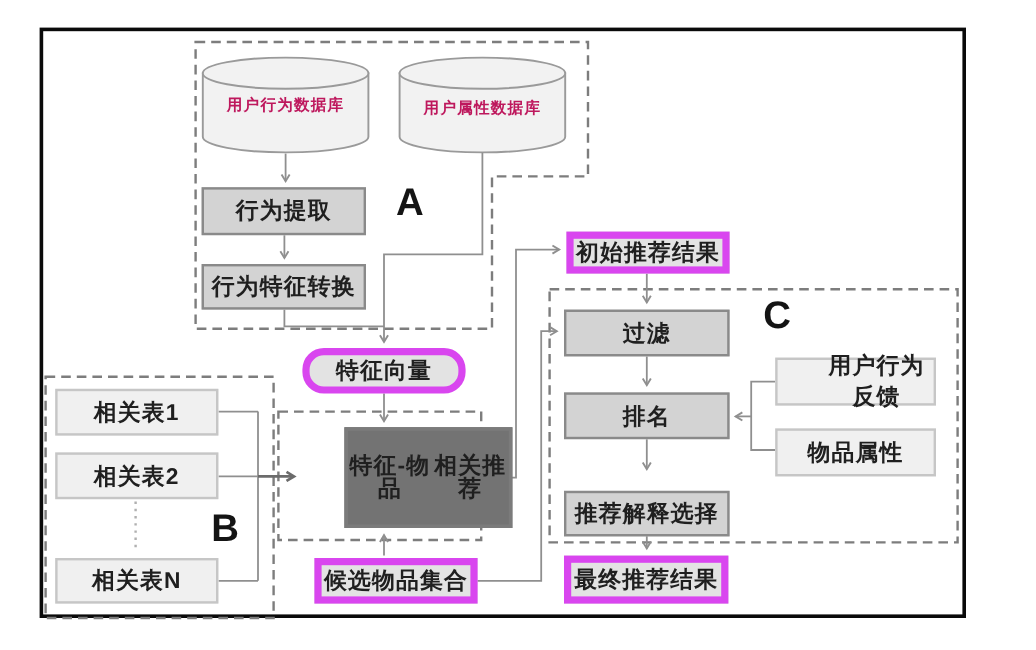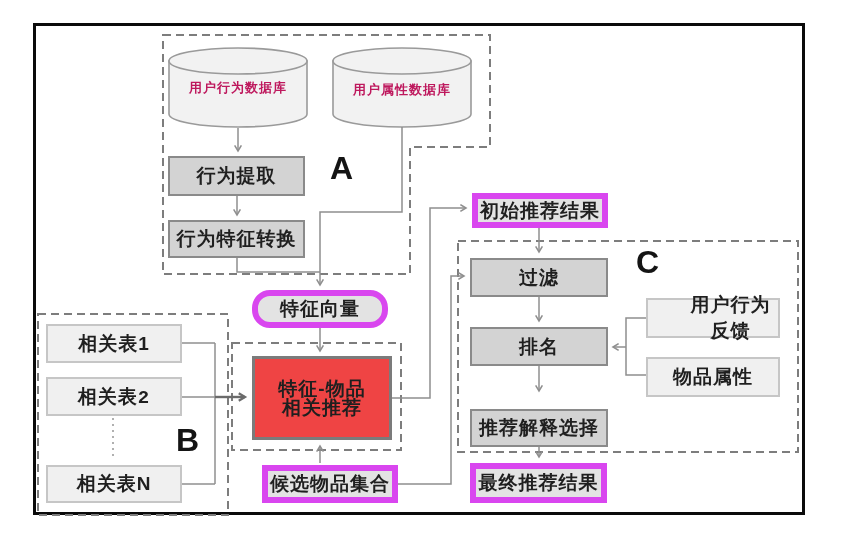--- a/index.html
+++ b/index.html
@@ -13,21 +13,21 @@
   }
   #wires { position:absolute; left:0; top:0; width:863px; height:542px; }
   .node {
     position:absolute; box-sizing:border-box; display:flex;
     align-items:center; justify-content:center; text-align:center;
     font-size:19px; font-weight:bold; color:#1f1f1f; letter-spacing:1px;
   }
   .dark   { background:#d3d3d3; border:2px solid #8a8a8a; }
   .medium { background:#e3e3e3; border:6px solid #d946ef; }
   .light  { background:#f0f0f0; border:2px solid #c6c6c6; }
-  .big    { background:#ef4444; border:3px solid #7b7b7b; flex-direction:column; line-height:19px; }
+  .big    { background:#737373; border:3px solid #7b7b7b; flex-direction:row; line-height:19px;margin-left:35px; }
   .cyl-label {
     position:absolute; display:flex; align-items:center; justify-content:center;
     font-size:13px; font-weight:bold; color:#be185d; letter-spacing:1px;
   }
   .seclabel {
     position:absolute; font-size:32px; font-weight:bold; color:#141414; line-height:1;
   }
 </style>
 </head>
 <body>
@@ -93,21 +93,21 @@
   <div class="seclabel" style="left:330px; top:152px;">A</div>
 
   <div class="node medium" style="left:252px; top:290px; width:136px; height:38px;border-radius:18px;">特征向量</div>
   <div class="node big" style="left:252px; top:356px; width:140px; height:84px;">
     <div>特征-物品</div>
     <div>相关推荐</div>
   </div>
   <div class="node medium" style="left:252px; top:465px; width:136px; height:38px;margin-left:10px;">候选物品集合</div>
 
   <div class="node light" style="left:46px; top:324px; width:136px; height:39px;">相关表1</div>
-  <div class="node light" style="left:46px; top:377px; width:136px; height:39px;font-family:Liberation Mono, monospace;">相关表2</div>
+  <div class="node light" style="left:46px; top:377px; width:136px; height:39px;">相关表2</div>
   <div class="node light" style="left:46px; top:465px; width:136px; height:38px;">相关表N</div>
   <div class="seclabel" style="left:176px; top:424px;">B</div>
 
   <div class="node medium" style="left:472px; top:193px; width:136px; height:35px;">初始推荐结果</div>
   <div class="node dark" style="left:470px; top:258px; width:138px; height:39px;">过滤</div>
   <div class="node dark" style="left:470px; top:327px; width:138px; height:39px;">排名</div>
   <div class="node dark" style="left:470px; top:397px; width:138px; height:38px;margin-top:12px;">推荐解释选择</div>
   <div class="node medium" style="left:470px; top:463px; width:137px; height:40px;">最终推荐结果</div>
   <div class="node light" style="left:646px; top:298px; width:134px; height:40px;padding-left:35px;">用户行为反馈</div>
   <div class="node light" style="left:646px; top:357px; width:134px; height:40px;font-family:Liberation Mono, monospace;">物品属性</div>

